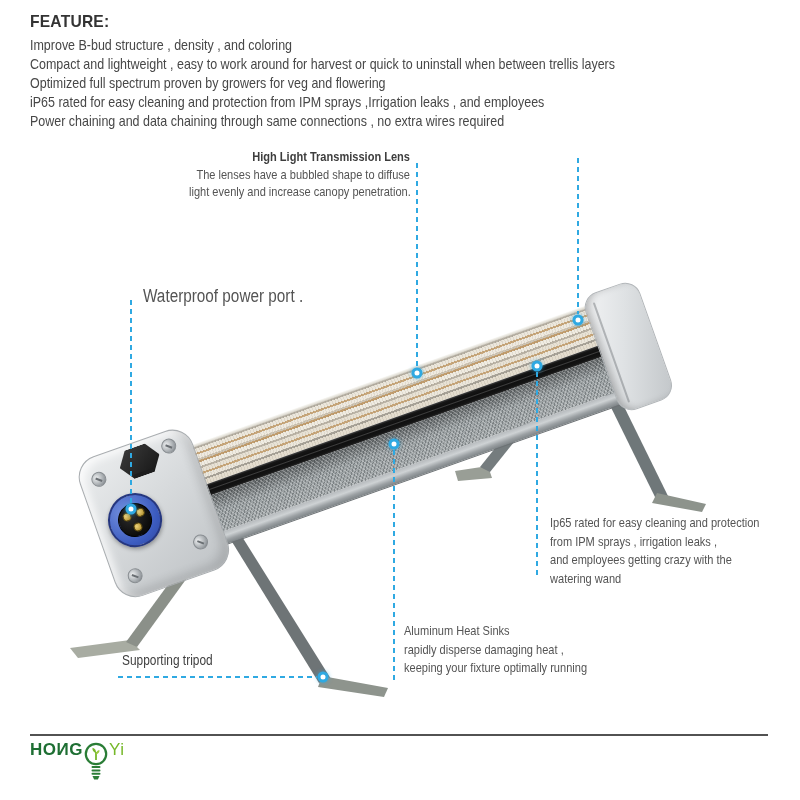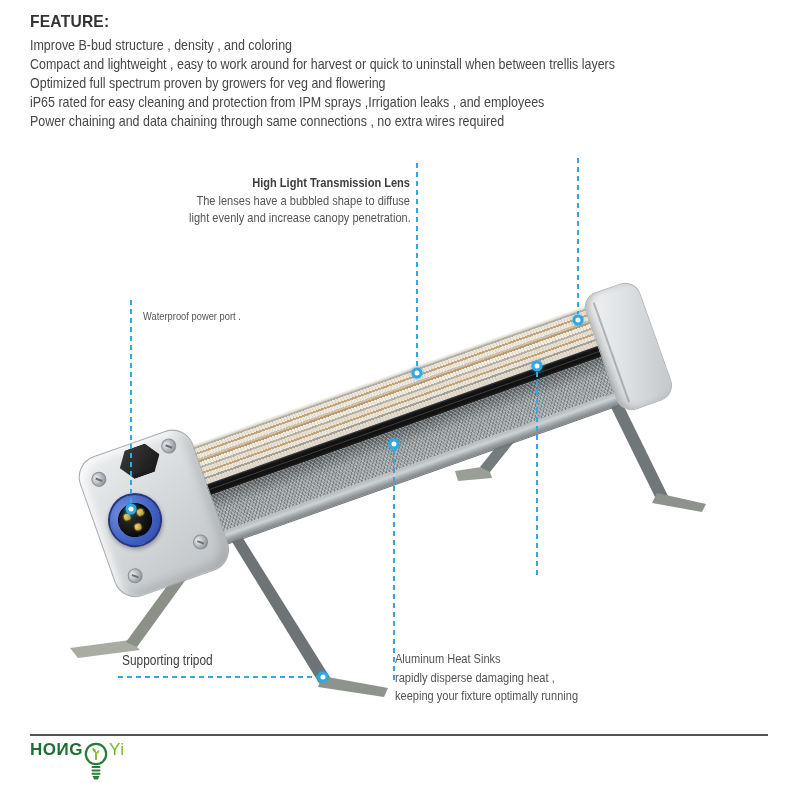--- a/index.html
+++ b/index.html
@@ -168,33 +168,39 @@
     <div class="vline" style="left:536px;top:372px;height:205px;"></div>
     <span class="marker" style="left:537px;top:366px;"></span>
 
     <div class="vline" style="left:393px;top:450px;height:232px;"></div>
     <span class="marker" style="left:394px;top:444px;"></span>
 
     <div class="hline" style="left:118px;top:676px;width:199px;"></div>
     <span class="marker" style="left:323px;top:677px;"></span>
   </div>
 
-  <div class="callout r" style="left:150px;top:174px;width:260px;">
+  <div class="callout r" style="left:150px;top:148px;width:260px;">
     <span class="ct-line ct-title">High Light Transmission Lens</span>
     <span class="ct-line">The lenses have a bubbled shape to diffuse</span>
     <span class="ct-line">light evenly and increase canopy penetration.</span>
   </div>
 
 
-  <div class="callout" style="left:143px;top:308px;font-size:11px;">
+  <div class="callout" style="left:143px;top:288px;font-size:18px;">
     <span class="ct-line">Waterproof power port .</span>
   </div>
 
-
-  <div class="callout" style="left:395px;top:622px;line-height:18.5px;margin-top:28px;">
+  <div class="callout" style="left:550px;top:514px;line-height:18.5px;">
+    <span class="ct-line">Ip65 rated for easy cleaning and protection</span>
+    <span class="ct-line">from IPM sprays , irrigation leaks ,</span>
+    <span class="ct-line">and employees getting crazy with the</span>
+    <span class="ct-line">watering wand</span>
+  </div>
+
+  <div class="callout" style="left:404px;top:622px;line-height:18.5px;">
     <span class="ct-line">Aluminum Heat Sinks</span>
     <span class="ct-line">rapidly disperse damaging heat ,</span>
     <span class="ct-line">keeping your fixture optimally running</span>
   </div>
 
   <div class="callout" style="left:122px;top:652px;font-size:14px;color:#3f3f3f;">
     <span class="ct-line">Supporting tripod</span>
   </div>
 
   <div class="divider"></div>

